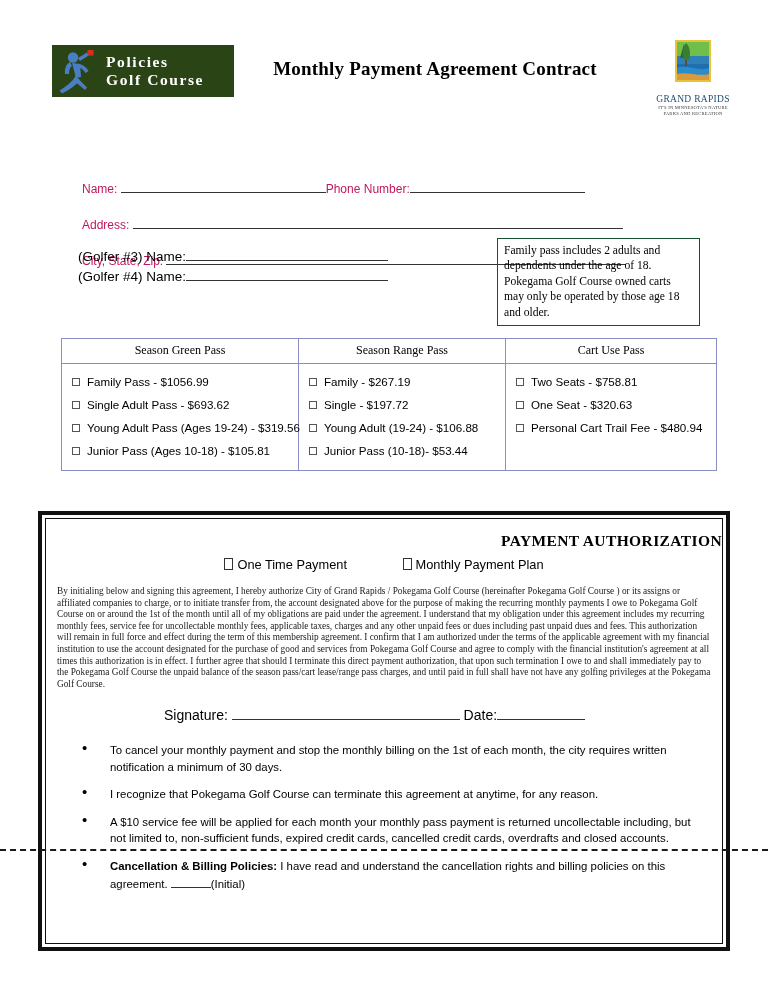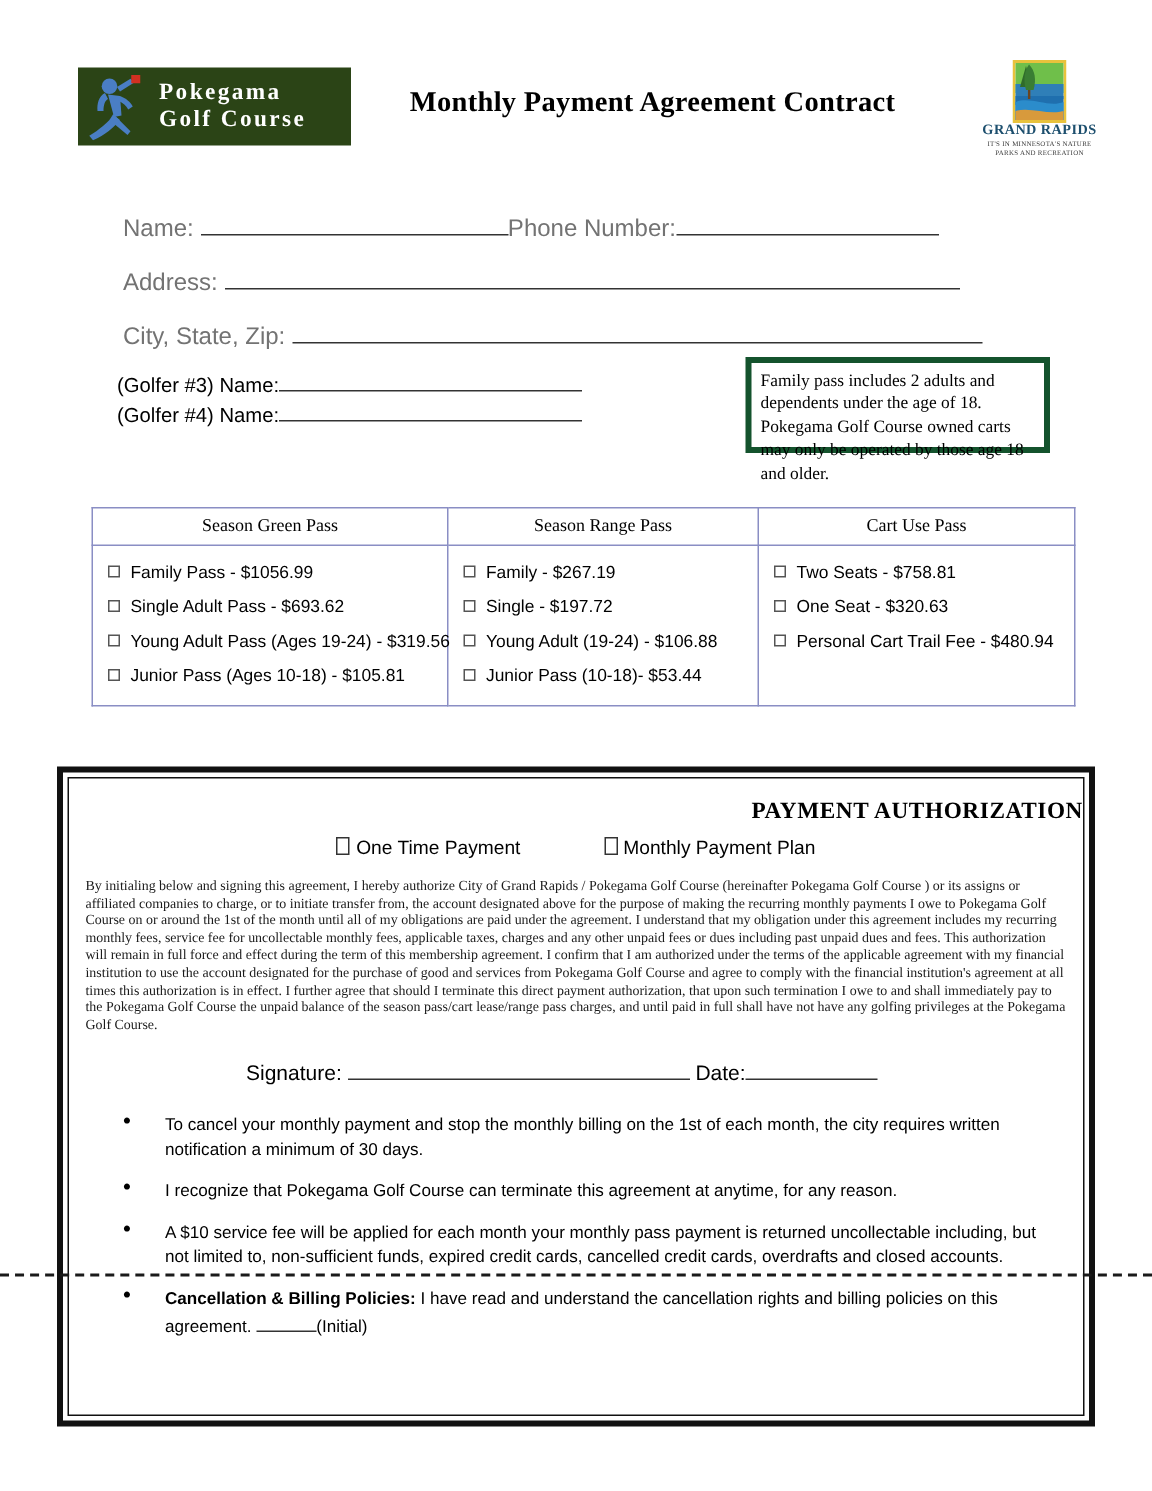--- a/index.html
+++ b/index.html
@@ -73,24 +73,24 @@
   }
   .gr-img {
     width: 36px;
     height: 42px;
     display: block;
     margin: 0 auto;
   }
   .gr-t1 {
     font-family: "Liberation Serif", serif;
     font-size: 9.5px;
-    font-weight: bold;
+    font-weight: normal;
     letter-spacing: 0.3px;
     color: #1d4f6e;
-    margin-top: 0;
+    margin-top: 12px;
   }
   .gr-t2 {
     font-family: "Liberation Serif", serif;
     font-size: 4.6px;
     letter-spacing: 0.2px;
     color: #3a3a3a;
     margin-top: 1px;
   }
   .gr-t3 {
     font-family: "Liberation Serif", serif;
@@ -101,23 +101,24 @@
   }
 
   
   .fields {
     position: absolute;
     left: 0; top: 133px;
     width: 768px;
   }
   .fieldrow {
     position: absolute;
-    font-size: 16px;
+    font-size: 12px;
     white-space: nowrap;
-    color: #737373;
+    color: #be185d;
+    margin-top: 36px;
   }
   .lbl { display: inline-block; }
   .ul {
     display: inline-block;
     border-bottom: 1px solid #333;
     height: 13px;
     vertical-align: baseline;
   }
 
   .golfers {
@@ -125,22 +126,22 @@
     left: 78px; top: 247px;
     font-size: 13.5px;
     line-height: 20px;
   }
   .golfers .gline { white-space: nowrap; }
 
   .notebox {
     position: absolute;
     left: 497px; top: 238px;
     width: 203px;
-    height: 64px;
-    border: 4px solid #14532d;
+    height: 88px;
+    border: 1px solid #14532d;
     padding: 4px 6px;
     box-sizing: border-box;
     font-family: "Liberation Serif", serif;
     font-size: 11.6px;
     line-height: 15.4px;
   }
 
   
   .passtable {
     position: absolute;
@@ -296,21 +297,21 @@
           <path d="M22 11 L31 5.5 L33.5 8 L24 14 Z"></path>
           <path d="M14 15 C10 17 8.5 22 9 27 L13 27 C13 23 14 20 16 19 Z"></path>
           <path d="M16 16 L24 17 L25 30 L20 31 Z"></path>
           <path d="M19.5 29 L31 40.5 L29 43 L17 33 Z"></path>
           <path d="M20 30 C16 34 10 40 3.5 43.5 L6 46.5 C14 43 20 38 24 33 Z"></path>
           <path d="M24 17 C28 18.5 31 21 32.5 24 L29.5 26 C28 23.5 26 21.5 23.5 20.5 Z"></path>
         </g>
         <rect x="31.5" y="3" width="6" height="5.5" fill="#d23022"></rect>
       </svg>
       <div class="logo-words">
-        <div>Pokegama</div>
+        <div>Policies</div>
         <div>Golf Course</div>
       </div>
     </div>
 
     <div class="doc-title">Monthly Payment Agreement Contract</div>
 
     <div class="gr-logo">
       <svg class="gr-img" viewBox="0 0 36 42">
         <rect x="0" y="0" width="36" height="42" fill="#e8c23c"></rect>
         <rect x="2" y="2" width="32" height="38" fill="#ffffff"></rect>

